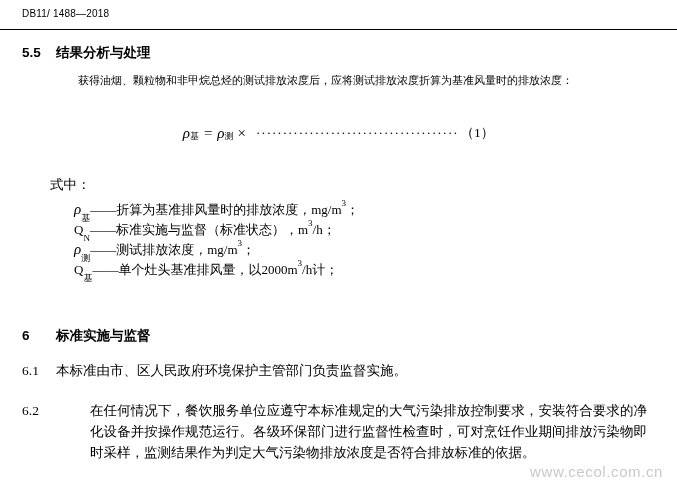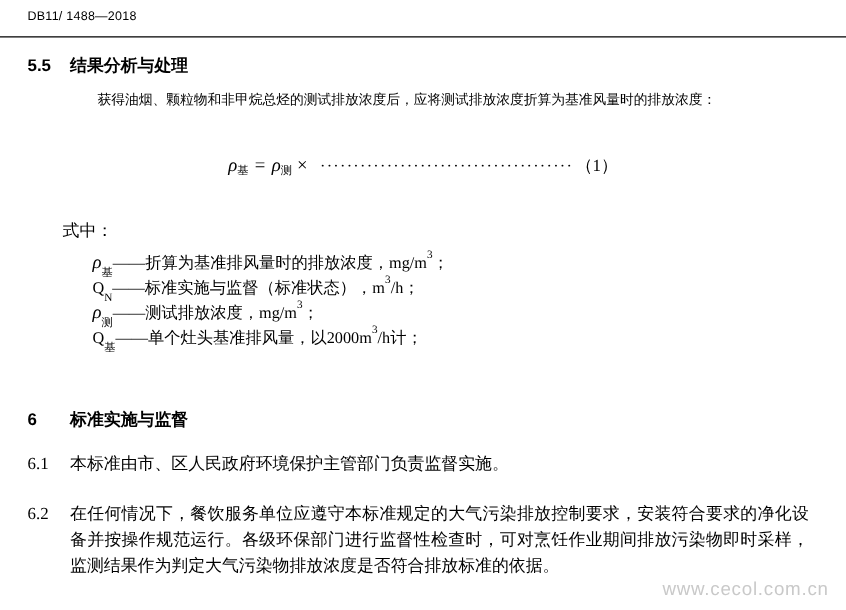--- a/index.html
+++ b/index.html
@@ -202,20 +202,20 @@
 
   <div class="sec-heading" style="left:22px; top:327px;">
     <span class="sec-num">6</span><span>标准实施与监督</span>
   </div>
 
   <div class="numbered" style="left:22px; top:360px; width:625px;">
     <span class="n">6.1</span>
     <span class="t">本标准由市、区人民政府环境保护主管部门负责监督实施。</span>
   </div>
 
-  <div class="numbered" style="left:22px; top:400px; width:625px;">
+  <div class="numbered" style="left:22px; top:400px; width:625px;gap:34px;">
     <span class="n">6.2</span>
     <span class="t">在任何情况下，餐饮服务单位应遵守本标准规定的大气污染排放控制要求，安装符合要求的净化设备并按操作规范运行。各级环保部门进行监督性检查时，可对烹饪作业期间排放污染物即时采样，监测结果作为判定大气污染物排放浓度是否符合排放标准的依据。</span>
   </div>
 
   <div class="watermark">www.cecol.com.cn</div>
 
 </div>
 
 </body></html>

